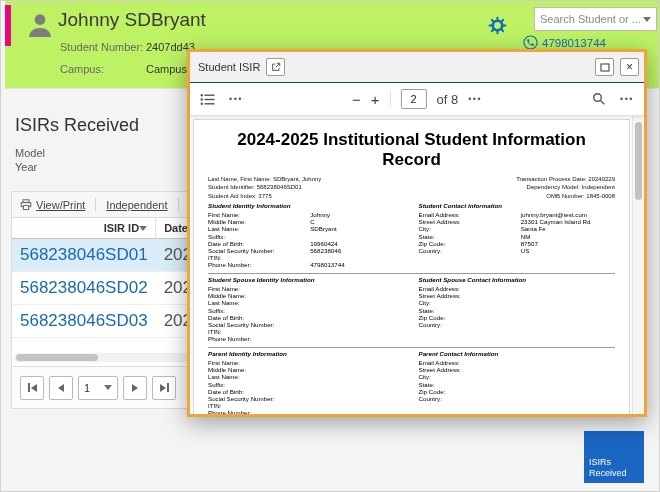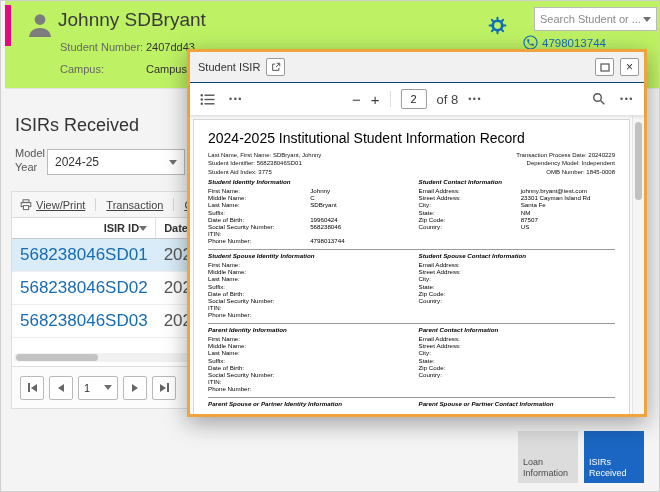--- a/index.html
+++ b/index.html
@@ -74,21 +74,21 @@
   .zoom-glyph { font-size:15px; color:#3c3c3c; cursor:pointer; line-height:1; }
   .vdiv { width:1px; height:16px; background:#ddd; }
   .pageno-input { width:26px; height:20px; border:1px solid #9a9a9a; border-radius:2px; text-align:center; font-size:11px; color:#222; font-family:inherit; }
   .ofpages { font-size:13px; color:#444; }
 
   .pdf-body { flex:1; display:flex; overflow:hidden; background:#fafafa; }
   .doc-page { flex:1; margin:3px 2px 0 3px; background:#fff; border:1px solid #d6d6d6; border-bottom:none; padding:10px 14px 0; overflow:hidden; color:#000; }
   .vscroll { flex:0 0 12px; background:#f5f5f5; border-left:1px solid #e4e4e4; position:relative; }
   .vscroll .thumb { position:absolute; top:6px; left:2px; width:7px; height:78px; background:#c1c1c1; border-radius:4px; }
 
-  .doc-title { font-size:14px; font-weight:400; margin-bottom:5px; }
+  .doc-title { font-size:17px; font-weight:700; text-align:center; margin-bottom:5px; }
   .doc-meta { display:flex; justify-content:space-between; font-size:6px; line-height:1.4; color:#111; }
   .doc-meta .mright { text-align:right; }
   .doc-section-heading { font-size:9.5px; font-weight:700; margin-top:4px; padding-bottom:1px; border-bottom:2px solid #2e74b5; margin-bottom:3px; }
   .doc-group { display:flex; gap:14px; padding:2px 0 5px; }
   .doc-group.divided { border-top:1px solid #999; }
   .doc-col { flex:1; min-width:0; }
   .doc-group-title { font-style:italic; font-weight:700; font-size:6.2px; margin-bottom:2px; }
   .doc-field { display:flex; font-size:6.2px; line-height:1.15; }
   .doc-field .fl { width:52%; }
   .doc-field .fv { flex:1; }
@@ -145,38 +145,34 @@
           <path d="M6.62 10.79c1.44 2.83 3.76 5.14 6.59 6.59l2.2-2.2c.27-.27.67-.36 1.02-.24 1.12.37 2.33.57 3.57.57.55 0 1 .45 1 1V20c0 .55-.45 1-1 1-9.39 0-17-7.61-17-17 0-.55.45-1 1-1h3.5c.55 0 1 .45 1 1 0 1.25.2 2.45.57 3.57.11.35.03.74-.25 1.02l-2.2 2.2z"></path>
         </g>
       </svg>
       <a class="phone-link">4798013744</a>
     </div>
   </header>
 
   <h2 class="page-title">ISIRs Received</h2>
 
   <div class="award-label">Model Year</div>
-  <div class="award-select">
-    <span>2024-25</span>
-    <span class="chev"></span>
-  </div>
 
   <div class="card">
     <div class="grid-toolbar">
       <span class="titem">
         <svg width="12" height="12" viewBox="0 0 12 12">
           <rect x="3" y="0.8" width="6" height="2.6" fill="none" stroke="#666"></rect>
           <rect x="1.2" y="3.6" width="9.6" height="4" fill="none" stroke="#666"></rect>
           <rect x="3.4" y="6.6" width="5.2" height="4" fill="#fff" stroke="#666"></rect>
         </svg>
         <span>View/Print</span>
       </span>
       <span class="tsep"></span>
       <span class="titem">
-        <span>Transaction</span>
+        <span>Independent</span>
       </span>
       <span class="tsep"></span>
       <span class="titem">
         <span>Corrections</span>
       </span>
     </div>
 
     <table class="isir">
       <colgroup>
           <col style="width:112px">
@@ -238,23 +234,20 @@
             <span class="bar-v"></span>
           </span>
         </button>
       <div class="size-select">
         <span>5</span>
         <span class="chev"></span>
       </div>
     </div>
   </div>
 
-  <div class="tile tile-loan">
-    <span>Loan Information</span>
-  </div>
   <div class="tile tile-isirs">
     <span>ISIRs Received</span>
   </div>
 
   <div class="modal">
     <div class="modal-titlebar">
       <span class="modal-title">Student ISIR</span>
       <button class="mini-btn">
         <svg width="10" height="10" viewBox="0 0 12 12" fill="none" stroke="#555" stroke-width="1.2">
           <path d="M5 2.5H2v7.5h7.5V7"></path>

